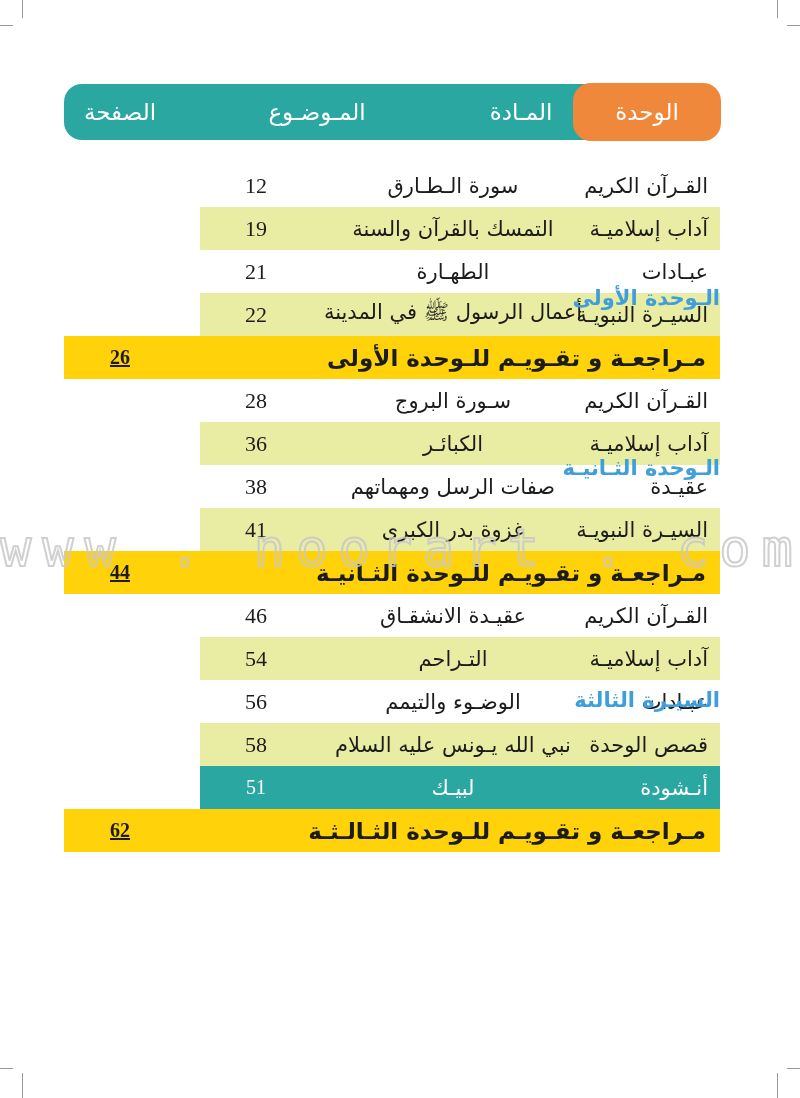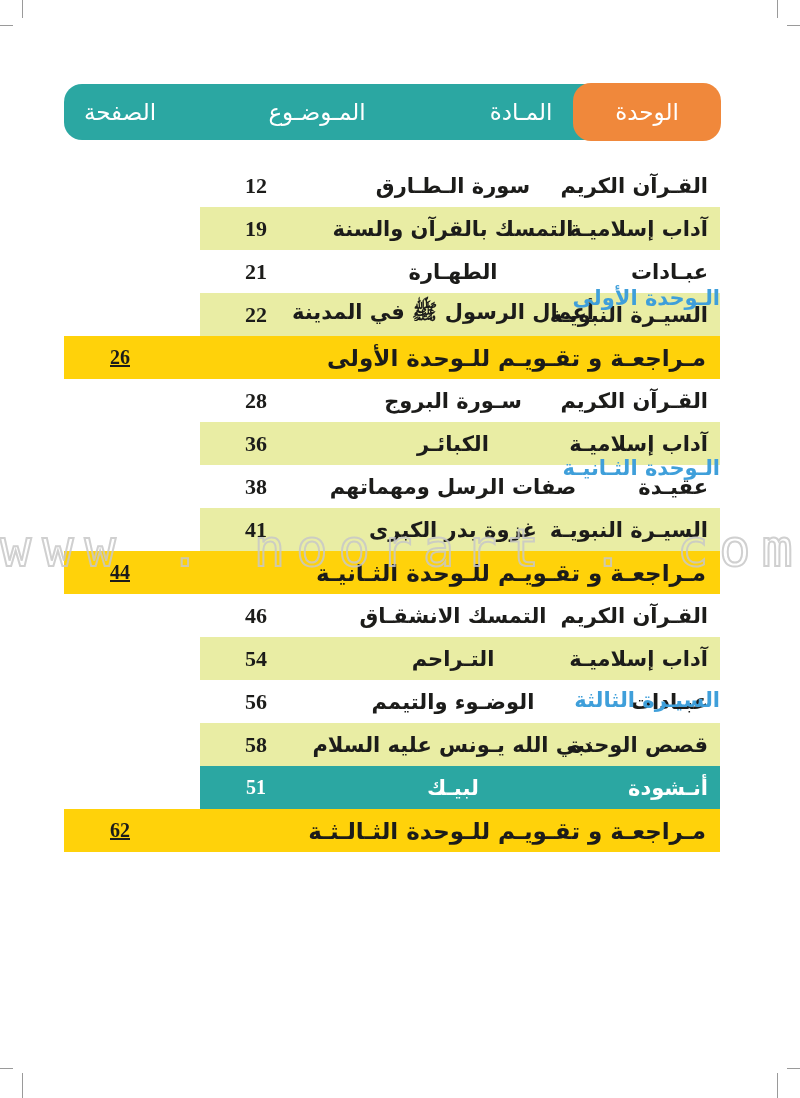--- a/index.html
+++ b/index.html
@@ -45,21 +45,21 @@
   .rows{position:absolute;top:80px;right:0;width:656px;}
   .row{
     height:43px;display:flex;flex-direction:row;align-items:center;
     width:520px;
   }
   .row--white{background:transparent;}
   .row--green{background:var(--green,#e9eda4);}
   .row--teal{background:var(--teal,#2ba7a2);color:#fff;}
   .row--gold{background:var(--gold,#ffd20a);width:656px;}
 
-  .cell{font-size:21px;white-space:nowrap;font-weight:bold;}
+  .cell{font-size:21px;white-space:nowrap;}
   .cell.material{width:126px;text-align:right;padding-right:12px;box-sizing:border-box;}
   .cell.topic{width:282px;text-align:center;}
   .cell.pagenum{width:112px;text-align:center;font-family:"Liberation Serif",serif;font-size:22px;}
   .row--teal .cell.pagenum{font-size:20px;}
 
   .review-label{
     flex:1;text-align:right;padding-right:14px;
     font-weight:bold;font-size:23px;white-space:nowrap;
   }
   .row--gold .cell.pagenum{font-size:20px;font-weight:bold;text-decoration:underline;}
@@ -149,21 +149,21 @@
         <div class="cell material">السيـرة النبويـة</div>
         <div class="cell topic">غزوة بدر الكبرى</div>
         <div class="cell pagenum">41</div>
       </div>
       <div class="row row--gold">
         <div class="review-label">مـراجعـة و تقـويـم للـوحدة الثـانيـة</div>
         <div class="cell pagenum">44</div>
       </div>
       <div class="row row--white">
         <div class="cell material">القـرآن الكريم</div>
-        <div class="cell topic">التمسك الانشقـاق</div>
+        <div class="cell topic">عقيـدة الانشقـاق</div>
         <div class="cell pagenum">46</div>
       </div>
       <div class="row row--green">
         <div class="cell material">آداب إسلاميـة</div>
         <div class="cell topic">التـراحم</div>
         <div class="cell pagenum">54</div>
       </div>
       <div class="row row--white">
         <div class="cell material">عبـادات</div>
         <div class="cell topic">الوضـوء والتيمم</div>

